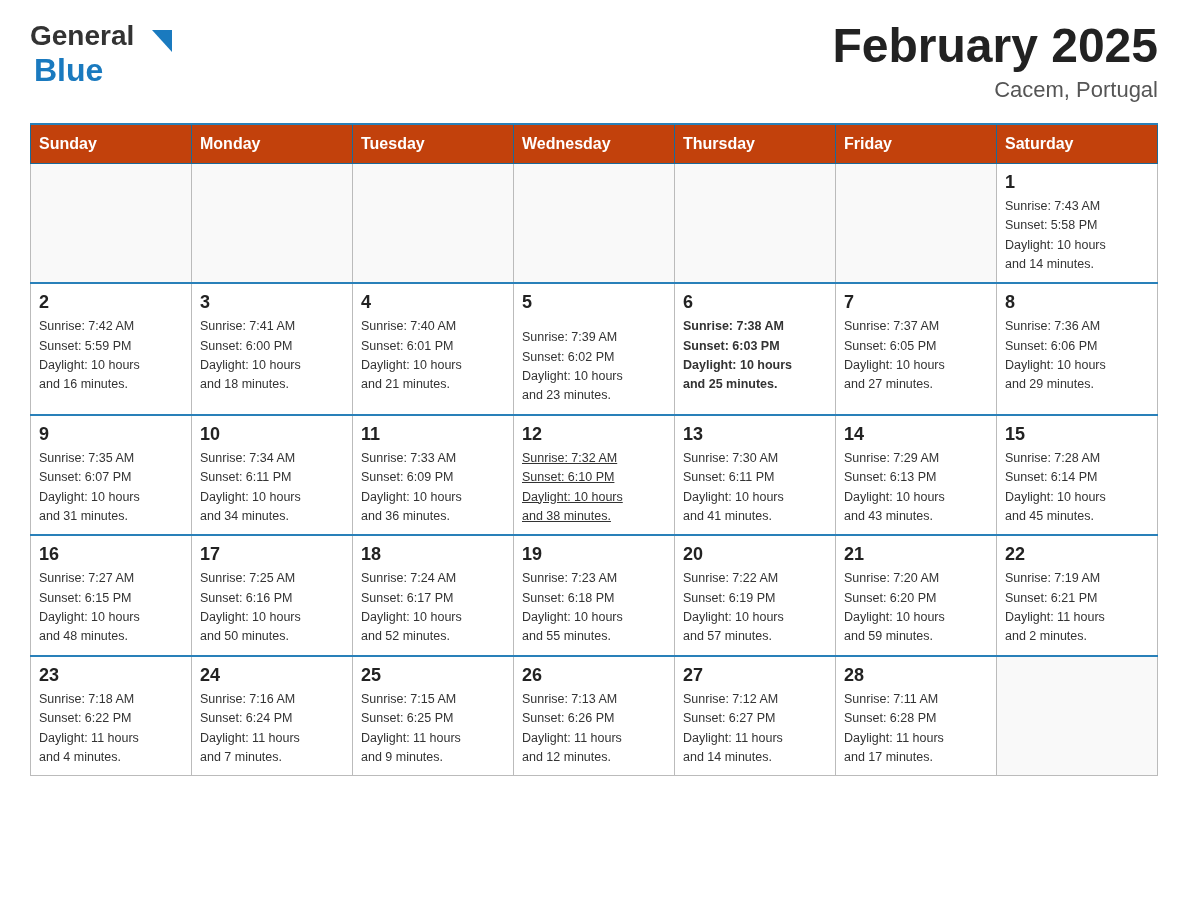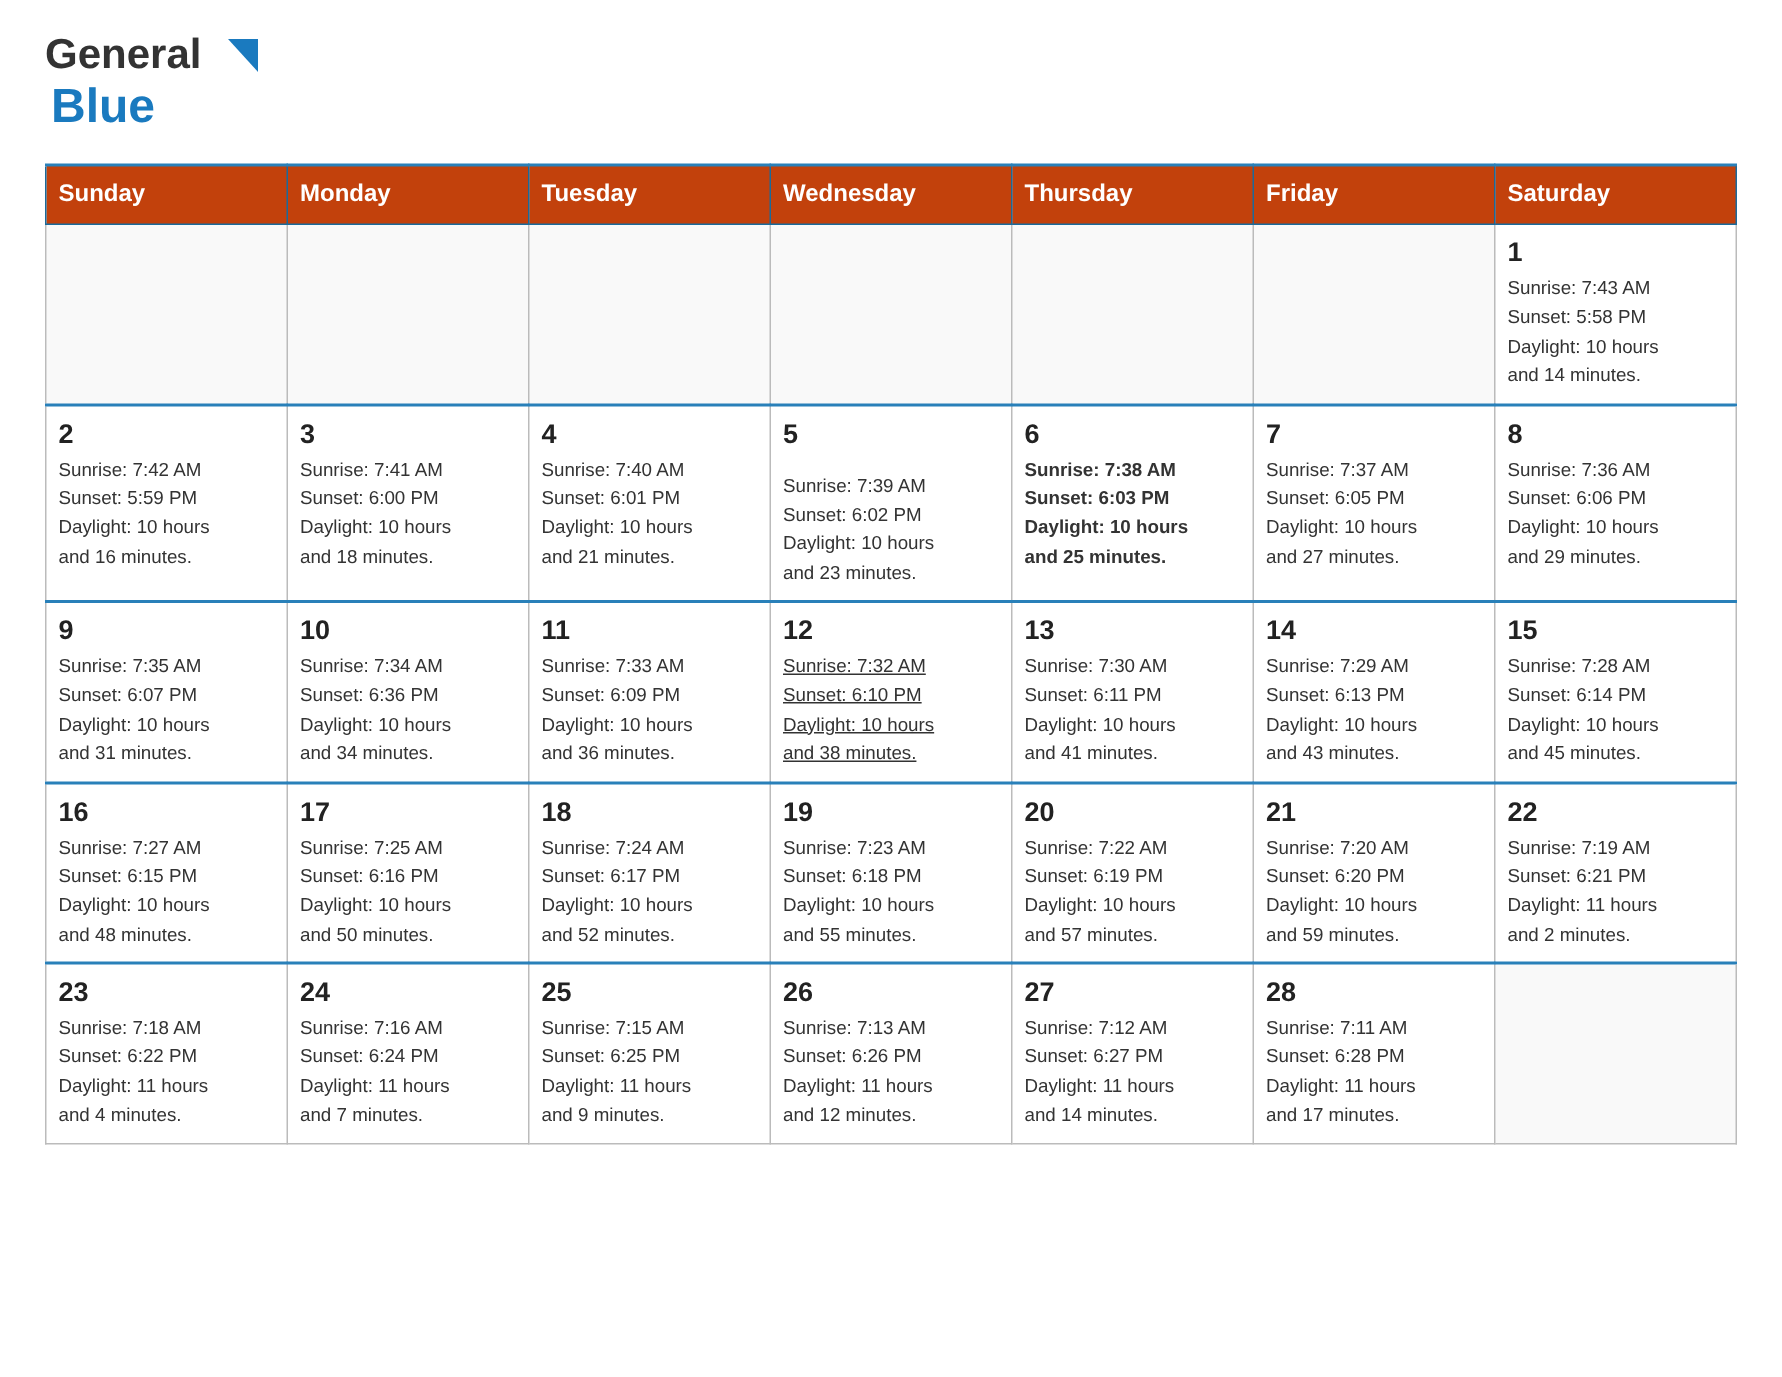--- a/index.html
+++ b/index.html
@@ -15,21 +15,21 @@
       justify-content: space-between;
       align-items: flex-start;
       margin-bottom: 20px;
     }
     .logo-wrapper {
       display: flex;
       flex-direction: column;
     }
     .logo-line1 {
       display: flex;
-      align-items: center;
+      align-items: flex-end;
       gap: 16px;
     }
     .logo-line2 {
       display: flex;
       align-items: center;
       margin-left: 2px;
     }
     .title-area {
       text-align: right;
     }
@@ -97,20 +97,24 @@
     <div class="logo-line1">
       <span style="font-size:28px;font-weight:bold;color:#333;">General</span>
       <svg width="20" height="22" viewBox="0 0 20 22" style="margin-left:2px;margin-top:2px;">
         <polygon points="0,0 20,0 20,22" fill="#1a7abf"></polygon>
       </svg>
     </div>
     <div class="logo-line2">
       <span style="font-size:32px;font-weight:bold;color:#1a7abf;margin-left:2px;">Blue</span>
     </div>
   </div>
+  <div class="title-area">
+    <div class="month-title">February 2025</div>
+    <div class="location">Cacem, Portugal</div>
+  </div>
 </div>
 
 <table class="calendar">
   <thead>
     <tr>
     <th>Sunday</th>
         <th>Monday</th>
         <th>Tuesday</th>
         <th>Wednesday</th>
         <th>Thursday</th>
@@ -189,21 +193,21 @@
         <td>
           <span class="day-number">9</span>
           <div class="day-info" style="white-space: pre-line;">Sunrise: 7:35 AM
 Sunset: 6:07 PM
 Daylight: 10 hours
 and 31 minutes.</div>
         </td>
         <td>
           <span class="day-number">10</span>
           <div class="day-info" style="white-space: pre-line;">Sunrise: 7:34 AM
-Sunset: 6:36 PM
+Sunset: 6:11 PM
 Daylight: 10 hours
 and 34 minutes.</div>
         </td>
         <td>
           <span class="day-number">11</span>
           <div class="day-info" style="white-space: pre-line;">Sunrise: 7:33 AM
 Sunset: 6:09 PM
 Daylight: 10 hours
 and 36 minutes.</div>
         </td>

